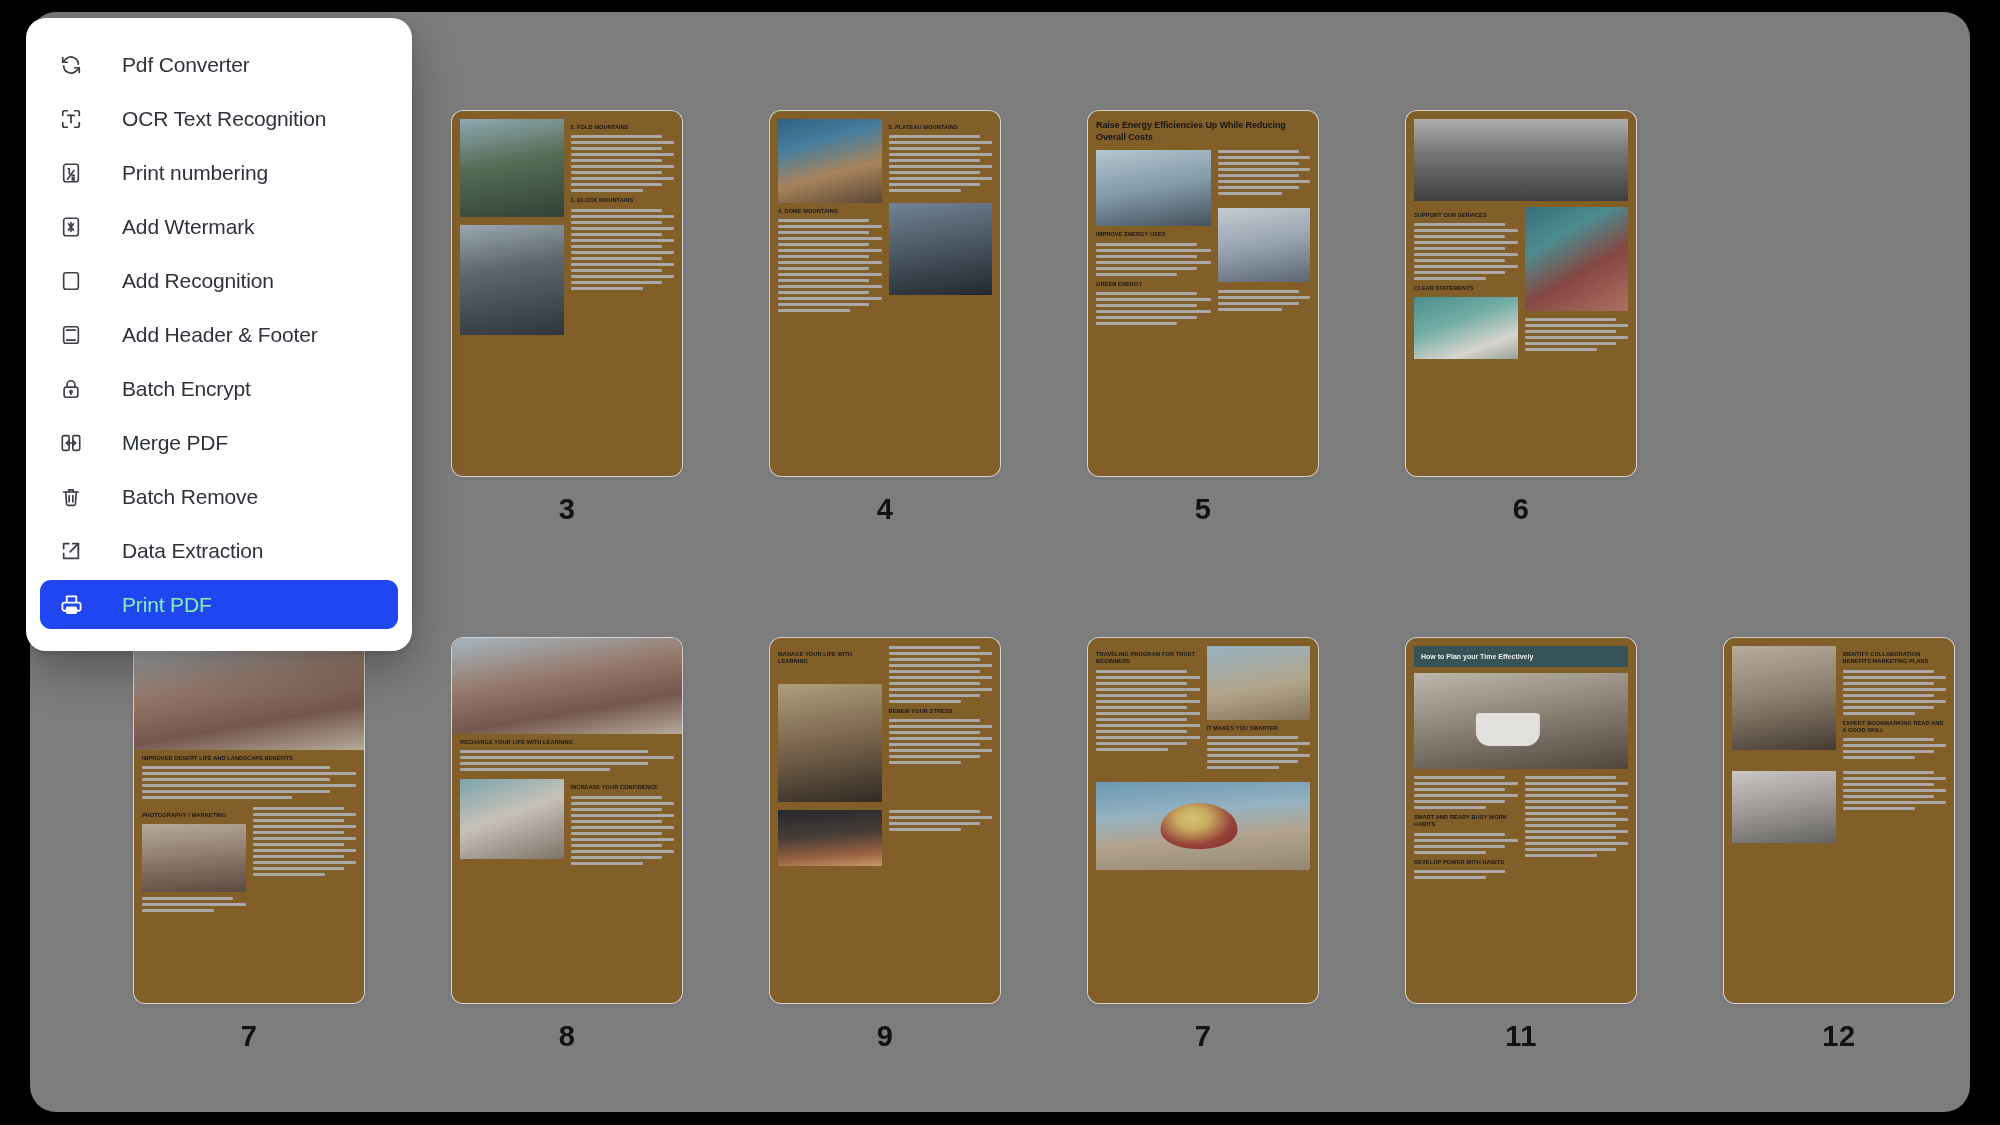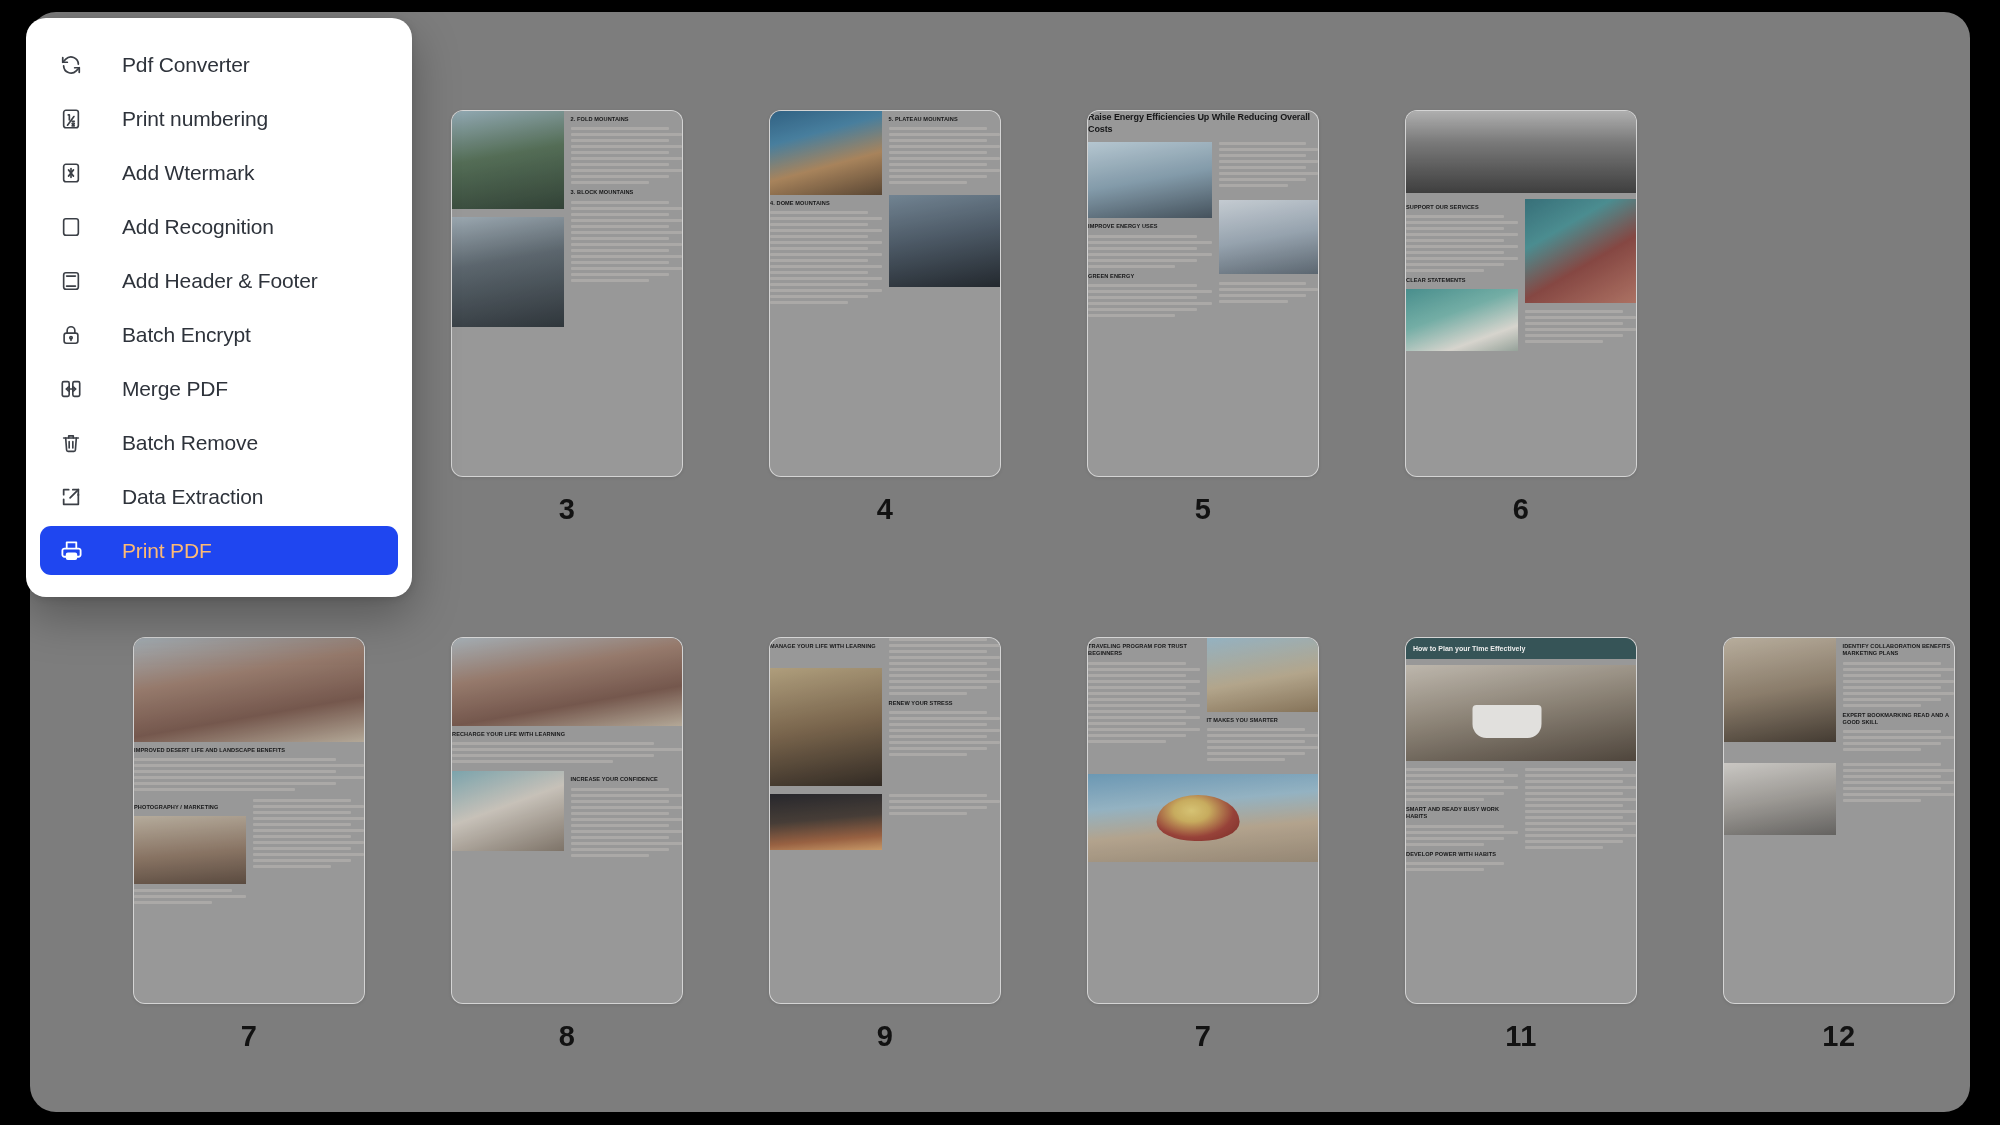--- a/index.html
+++ b/index.html
@@ -56,21 +56,21 @@
   }
   .pagenum.badge{
     background:#3b44c4;color:#ffffff;
     border-radius:9px;
     padding:9px 17px;
     margin-top:12px;
     font-size:28px;
   }
 
   
-  .pg{position:absolute;inset:0;background:#a3a3a3;box-sizing:border-box;}
+  .pg{position:absolute;inset:0;background:#a16207;padding:8px;box-sizing:border-box;}
   .ph{ 
     background:#9aa7ad;overflow:hidden;position:relative;
   }
   .tl{ 
     height:3px;background:#b9b6b2;margin-bottom:3px;border-radius:1px;
   }
   .tl.s{width:70%;}
   .tl.m{width:88%;}
   .col2{display:flex;gap:7px;}
   .col{flex:1;}
@@ -169,21 +169,21 @@
   }
   .mi .lbl{
     font-size:21px;
     color:#2e333b;
     letter-spacing:-0.15px;
     white-space:nowrap;
   }
   .mi.active{
     background:#1f46f0;
   }
-  .mi.active .lbl{color:#fdba74;}
+  .mi.active .lbl{color:#86efac;}
   .mi.active .ico{color:#ffffff;}
   svg{display:block;}
 </style>
 </head>
 <body>
 
 <div class="app-root">
 
   <div class="canvas">
     <div class="grid">
@@ -663,20 +663,33 @@
         <svg width="22" height="22" viewBox="0 0 24 24" fill="none" stroke="currentColor" stroke-width="1.9" stroke-linecap="round" stroke-linejoin="round">
           <path d="M20 11a8 8 0 0 0-13.7-5.3L3 9"></path>
             <path d="M3 4v5h5"></path>
           <path d="M4 13a8 8 0 0 0 13.7 5.3L21 15"></path>
             <path d="M21 20v-5h-5"></path>
         </svg>
       </span>
       <span class="lbl">Pdf Converter</span>
     </div>
 
+    <div class="mi">
+      <span class="ico">
+        <svg width="22" height="22" viewBox="0 0 24 24" fill="none" stroke="currentColor" stroke-width="1.9" stroke-linecap="round" stroke-linejoin="round">
+          <path d="M3 8V5a2 2 0 0 1 2-2h3"></path>
+            <path d="M16 3h3a2 2 0 0 1 2 2v3"></path>
+          <path d="M21 16v3a2 2 0 0 1-2 2h-3"></path>
+            <path d="M8 21H5a2 2 0 0 1-2-2v-3"></path>
+          <path d="M8.5 8h7"></path>
+            <path d="M12 8v8"></path>
+        </svg>
+      </span>
+      <span class="lbl">OCR Text Recognition</span>
+    </div>
 
     <div class="mi">
       <span class="ico">
         <svg width="22" height="22" viewBox="0 0 24 24" fill="none" stroke="currentColor" stroke-width="1.8" stroke-linecap="round" stroke-linejoin="round">
           <rect x="4" y="2.5" width="16" height="19" rx="2.5"></rect>
           <path d="M9 7.5h1.2V13"></path>
             <path d="M13.2 14.5h2.4"></path>
           <path d="M13.2 17.2c0-.9 2.4-.9 2.4 0 0 .8-2.4 1.5-2.4 2.3h2.4"></path>
           <path d="M8.2 18.8l7-9.5"></path>
         </svg>

